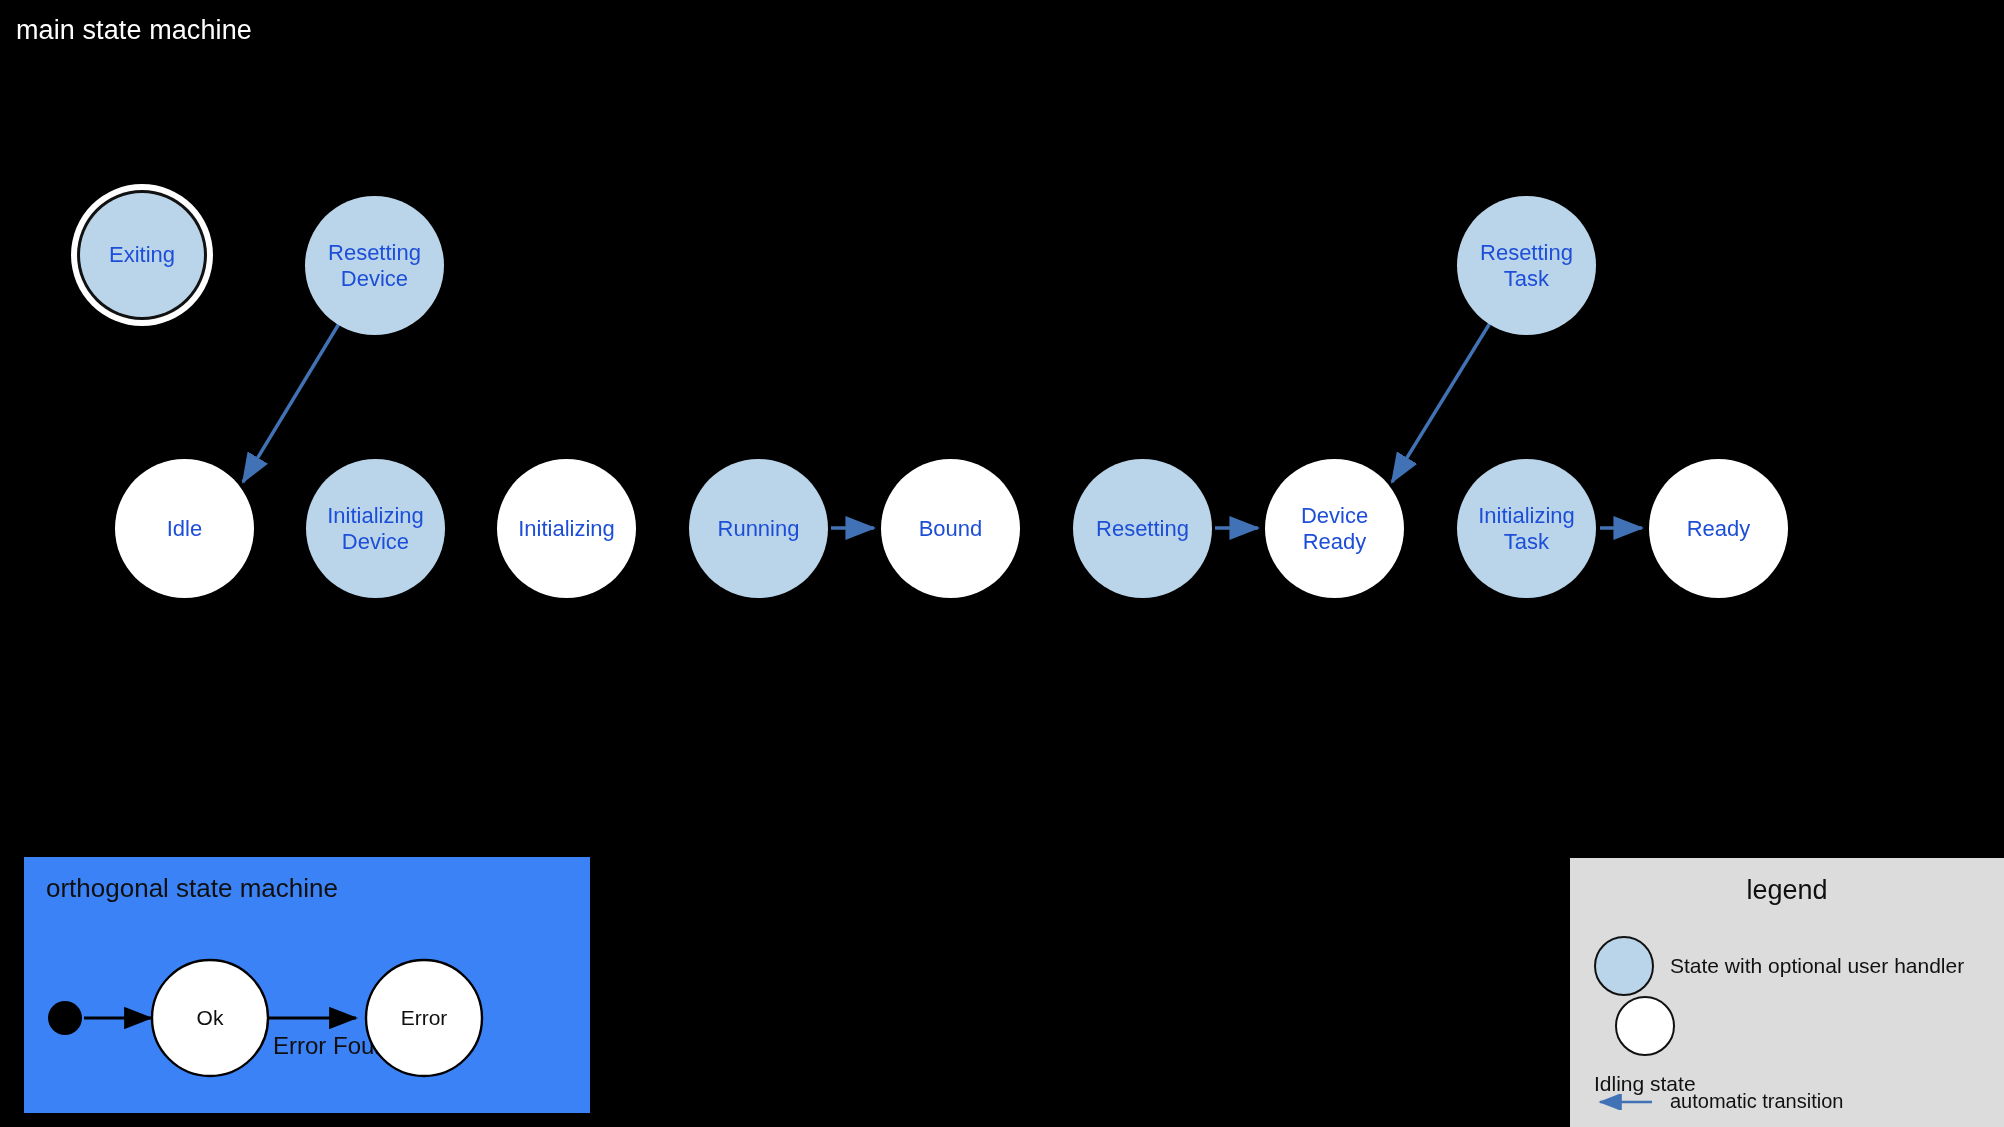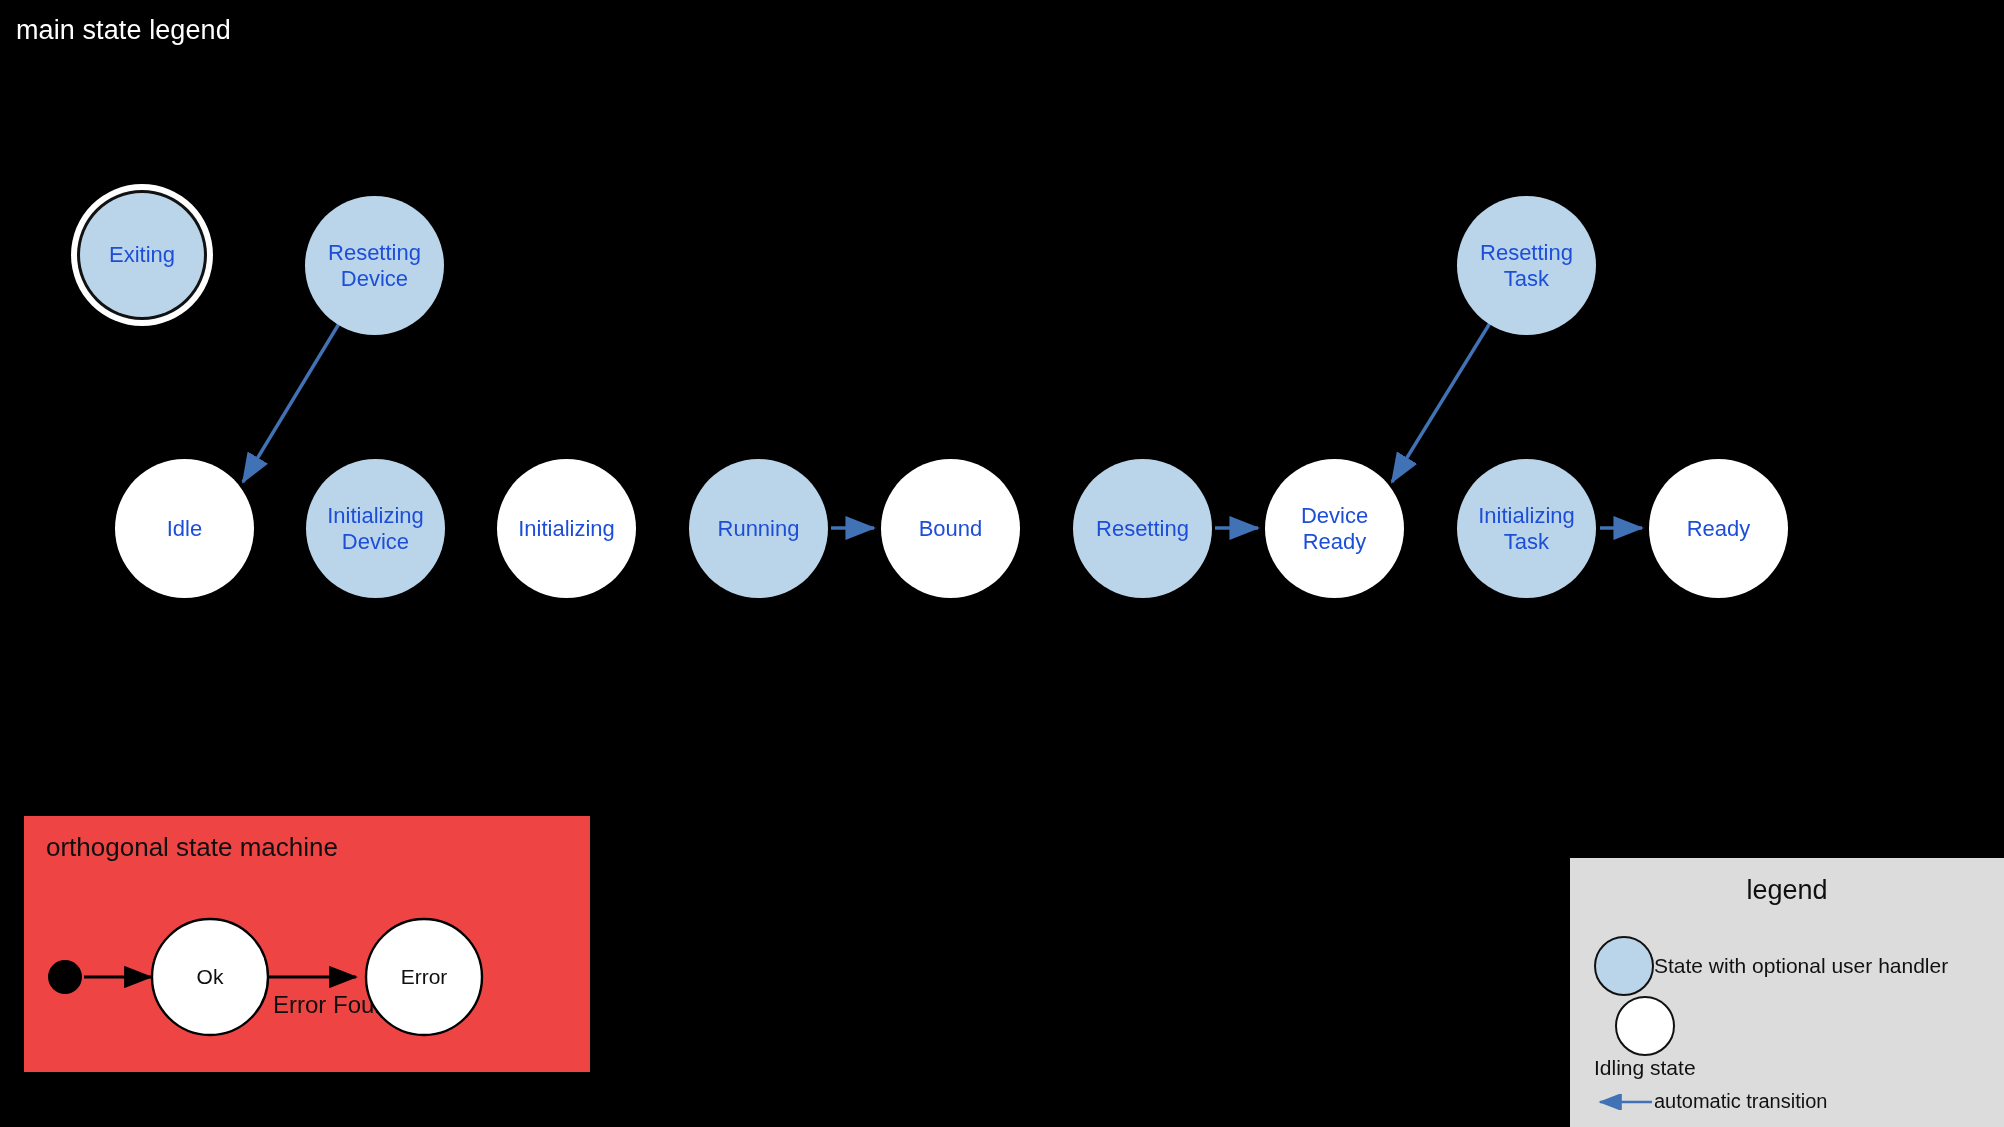--- a/index.html
+++ b/index.html
@@ -72,24 +72,24 @@
     top: 0;
     width: 2004px;
     height: 1127px;
     pointer-events: none;
   }
 
   
   .ortho-panel {
     position: absolute;
     left: 22px;
-    top: 814px;
+    top: 855px;
     width: 570px;
     height: 260px;
-    background: #ef4444;
+    background: #3b82f6;
     border: 2px solid #000000;
     box-sizing: border-box;
   }
   .ortho-title {
     position: absolute;
     left: 22px;
     top: 16px;
     font-size: 26px;
     color: #0f0f0f;
     white-space: nowrap;
@@ -129,20 +129,21 @@
     width: 100%;
     text-align: center;
     font-size: 27px;
     color: #0f0f0f;
   }
   .legend-row {
     position: absolute;
     left: 24px;
     display: flex;
     align-items: center;
+    gap: 16px;
     justify-content: flex-end;
   }
   .legend-row.r0 { top: 78px; }
   .legend-row.r1 { top: 138px; flex-direction: column; }
   .legend-row.r2 { top: 232px; }
 
   .legend-swatch {
     width: 60px;
     height: 60px;
     border-radius: 50%;
@@ -165,21 +166,21 @@
     color: #111111;
     white-space: nowrap;
   }
   .legend-text.small { font-size: 20px; }
 </style>
 </head>
 <body>
 
 <div id="canvas">
 
-  <div class="diagram-title">main state legend</div>
+  <div class="diagram-title">main state machine</div>
 
   <svg id="edges" viewBox="0 0 2004 1127" width="2004" height="1127">
     <defs>
       <marker id="arrowhead" markerWidth="9" markerHeight="7" refX="8.4" refY="3.5" orient="auto" markerUnits="strokeWidth">
         <polygon points="0 0, 9 3.5, 0 7" fill="#4072b5"></polygon>
       </marker>
     </defs>
 
     <g>
       <line x1="340" y1="322" x2="243" y2="482" stroke="#4072b5" stroke-width="3.4" marker-end="url(#arrowhead)"></line>

